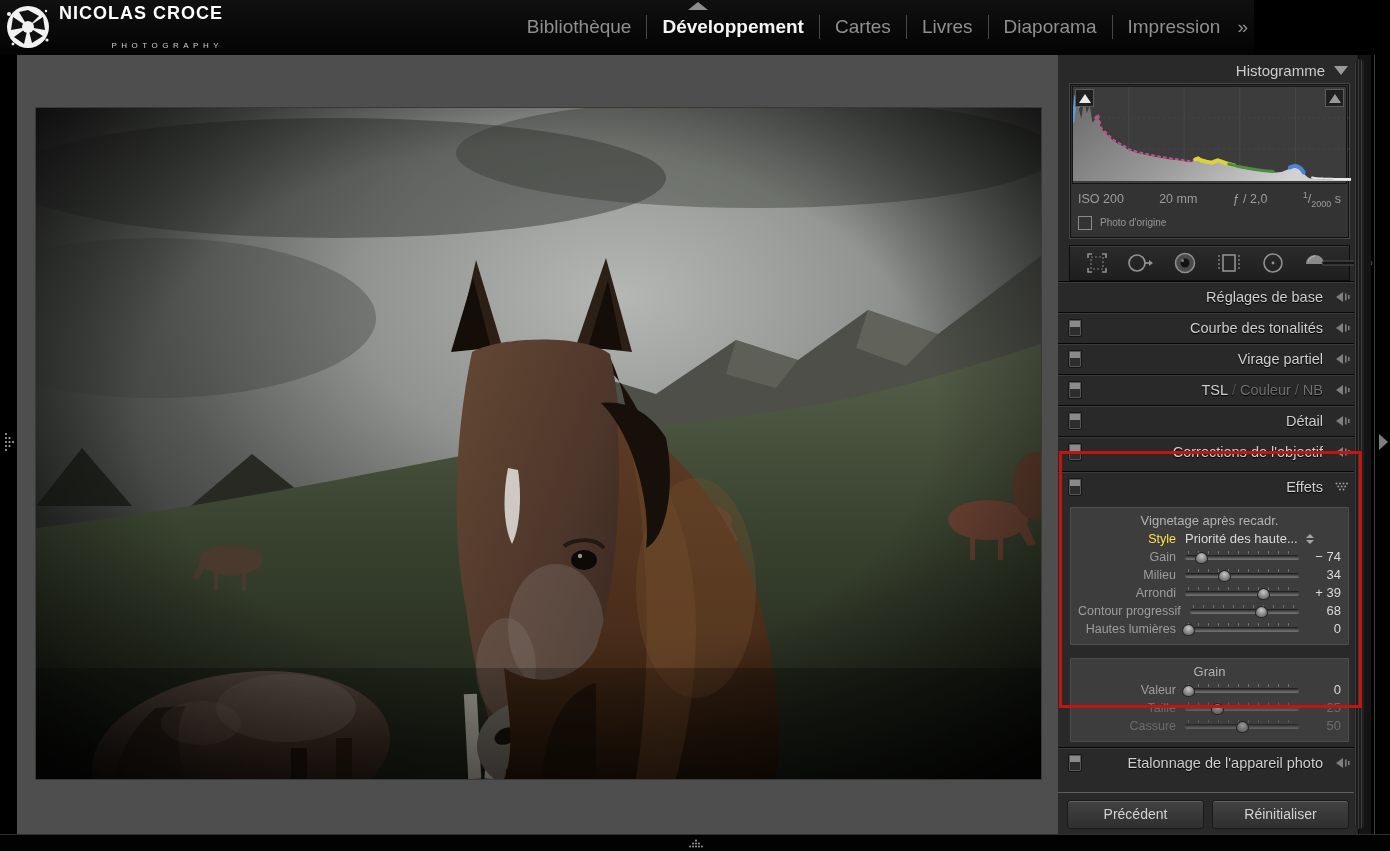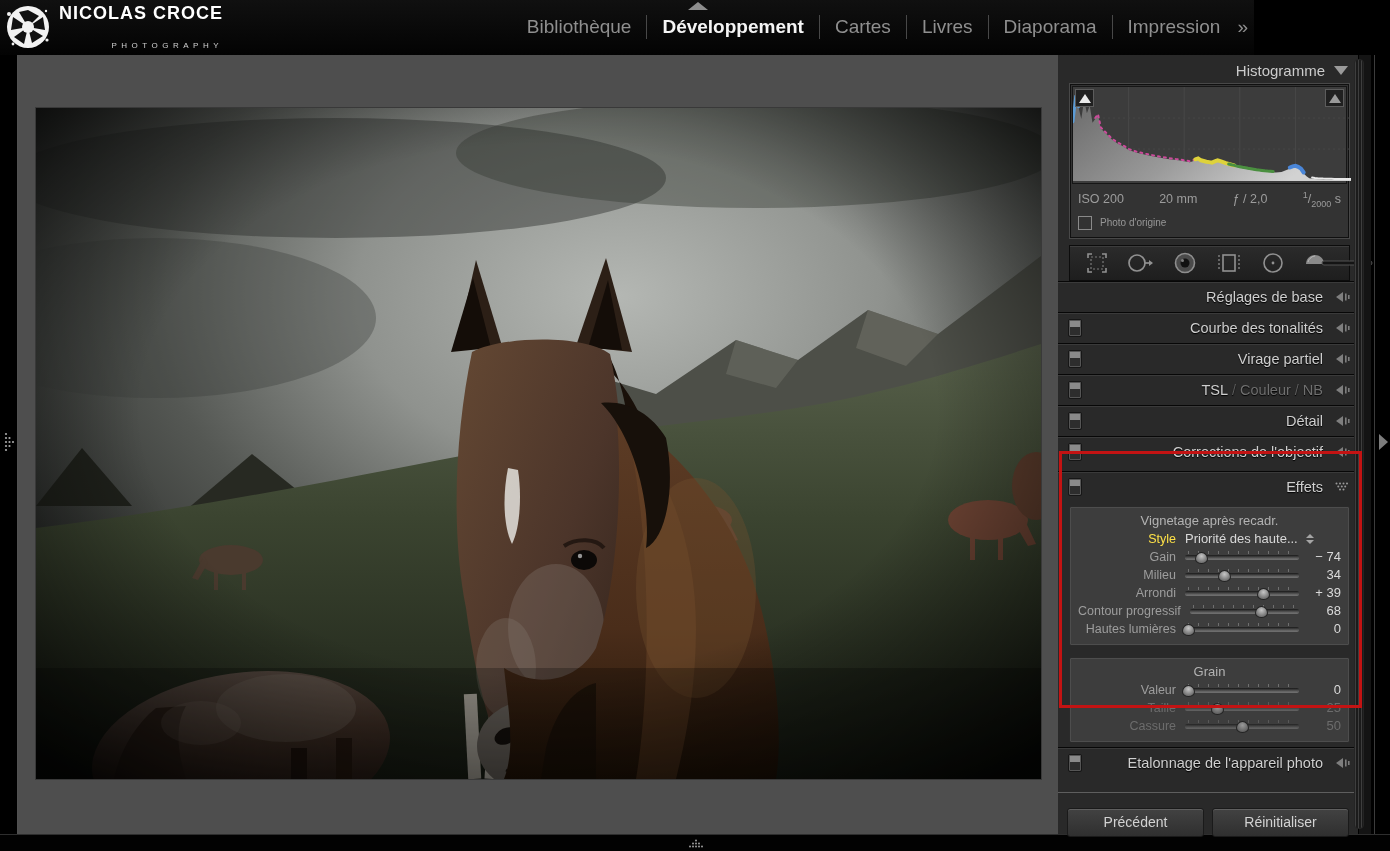--- a/index.html
+++ b/index.html
@@ -107,21 +107,21 @@
       background:radial-gradient(circle at 50% 32%,#c6c6c6,#7d7d7d 62%,#545454);
       border:1px solid #242424;box-sizing:border-box;}
   .srow.dim .slabel,.srow.dim .sval{color:#6c6c6c;}
   .srow.dim .ticks{opacity:.55;} .srow.dim .track{opacity:.7;}
   .srow.dim .thumb{background:radial-gradient(circle at 50% 32%,#9a9a9a,#6a6a6a 62%,#484848);}
 
   .red-highlight{position:absolute;left:1059px;top:451px;width:297px;height:251px;
       border:3px solid #c31313;z-index:30;pointer-events:none;}
 
   .panel-footer{position:absolute;left:0;top:737px;width:100%;border-top:1px solid #5e5e5e;
-      padding:15px 9px 0;box-sizing:border-box;display:flex;gap:8px;}
+      padding:7px 9px 0;box-sizing:border-box;display:flex;gap:8px;}
   .footer-btn{flex:1;height:27px;line-height:26px;text-align:center;color:#d2d2d2;font-size:14px;
       background:linear-gradient(#424242,#2f2f2f);border:1px solid #1a1a1a;border-radius:3px;
       box-shadow:inset 0 1px 0 #5f5f5f;cursor:default;}
 
   .dotgrid{display:block;}
 </style>
 </head>
 <body>
 
 <div class="top-bar">

